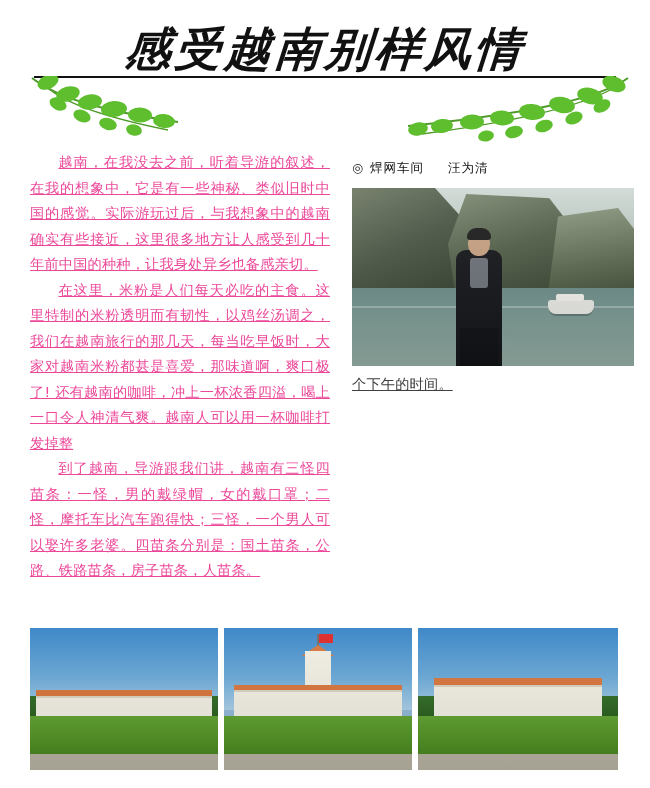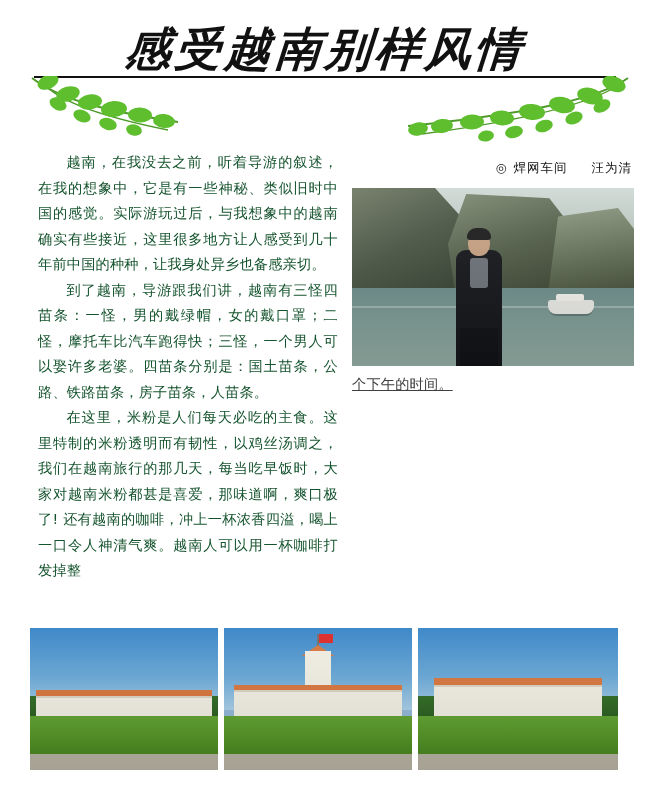--- a/index.html
+++ b/index.html
@@ -63,36 +63,36 @@
   
   .byline {
     position: absolute;
     left: 352px;
     top: 160px;
     width: 280px;
     font-size: 12.5px;
     color: #111111;
     font-family: "DejaVu Sans", sans-serif;
     letter-spacing: 1px;
-    text-align: right;
   }
   .byline .circ { margin-right: 6px; }
   .byline .sep { display: inline-block; width: 24px; }
 
   .col-left {
     position: absolute;
-    left: 38px;
+    left: 30px;
     top: 150px;
     width: 300px;
     font-size: 14.2px;
     line-height: 25.5px;
-    color: #14532d;
+    color: #ec4899;
     text-align: justify;
     font-family: "DejaVu Sans", sans-serif;
     letter-spacing: 0.2px;
+    text-decoration: underline;
   }
   .col-right {
     position: absolute;
     left: 352px;
     top: 372px;
     width: 282px;
     font-size: 14.2px;
     line-height: 25.5px;
     color: #404040;
     text-align: justify;
@@ -316,22 +316,22 @@
     <div class="pp-man-body"></div>
     <div class="pp-man-shirt"></div>
     <div class="pp-man-legs"></div>
     <div class="pp-man-head"></div>
     <div class="pp-man-hair"></div>
     <div class="shade"></div>
   </div>
 
   <div class="col-left">
     <p class="para">越南，在我没去之前，听着导游的叙述，在我的想象中，它是有一些神秘、类似旧时中国的感觉。实际游玩过后，与我想象中的越南确实有些接近，这里很多地方让人感受到几十年前中国的种种，让我身处异乡也备感亲切。</p>
+    <p class="para">在这里，米粉是人们每天必吃的主食。这里特制的米粉透明而有韧性，以鸡丝汤调之，我们在越南旅行的那几天，每当吃早饭时，大家对越南米粉都甚是喜爱，那味道啊，爽口极了! 还有越南的咖啡，冲上一杯浓香四溢，喝上一口令人神清气爽。越南人可以用一杯咖啡打发掉整</p>
     <p class="para">到了越南，导游跟我们讲，越南有三怪四苗条：一怪，男的戴绿帽，女的戴口罩；二怪，摩托车比汽车跑得快；三怪，一个男人可以娶许多老婆。四苗条分别是：国土苗条，公路、铁路苗条，房子苗条，人苗条。</p>
-    <p class="para">在这里，米粉是人们每天必吃的主食。这里特制的米粉透明而有韧性，以鸡丝汤调之，我们在越南旅行的那几天，每当吃早饭时，大家对越南米粉都甚是喜爱，那味道啊，爽口极了! 还有越南的咖啡，冲上一杯浓香四溢，喝上一口令人神清气爽。越南人可以用一杯咖啡打发掉整</p>
   </div>
 
   <div class="col-right">
     <p class="para" style="text-indent:0">个下午的时间。</p>
   </div>
 
   <div class="strip">
 
     <div class="strip-cell cell-1">
       <div class="sky"></div>

